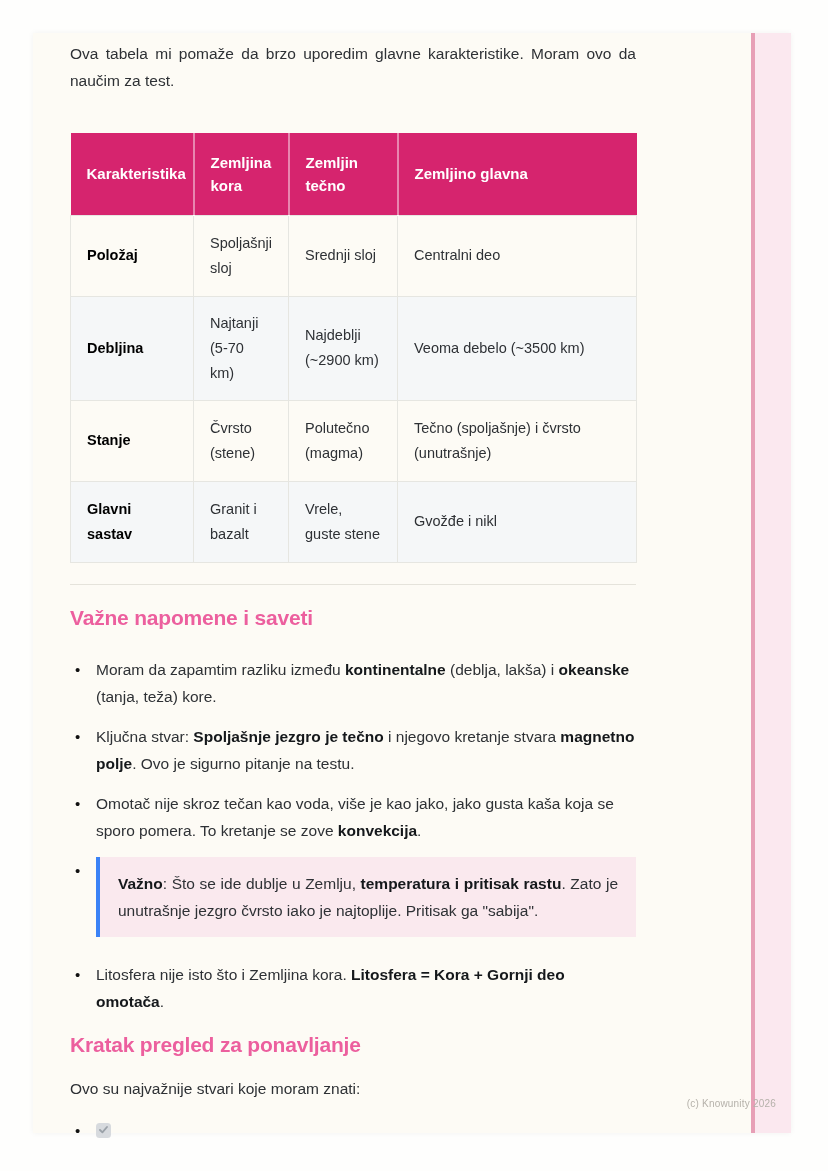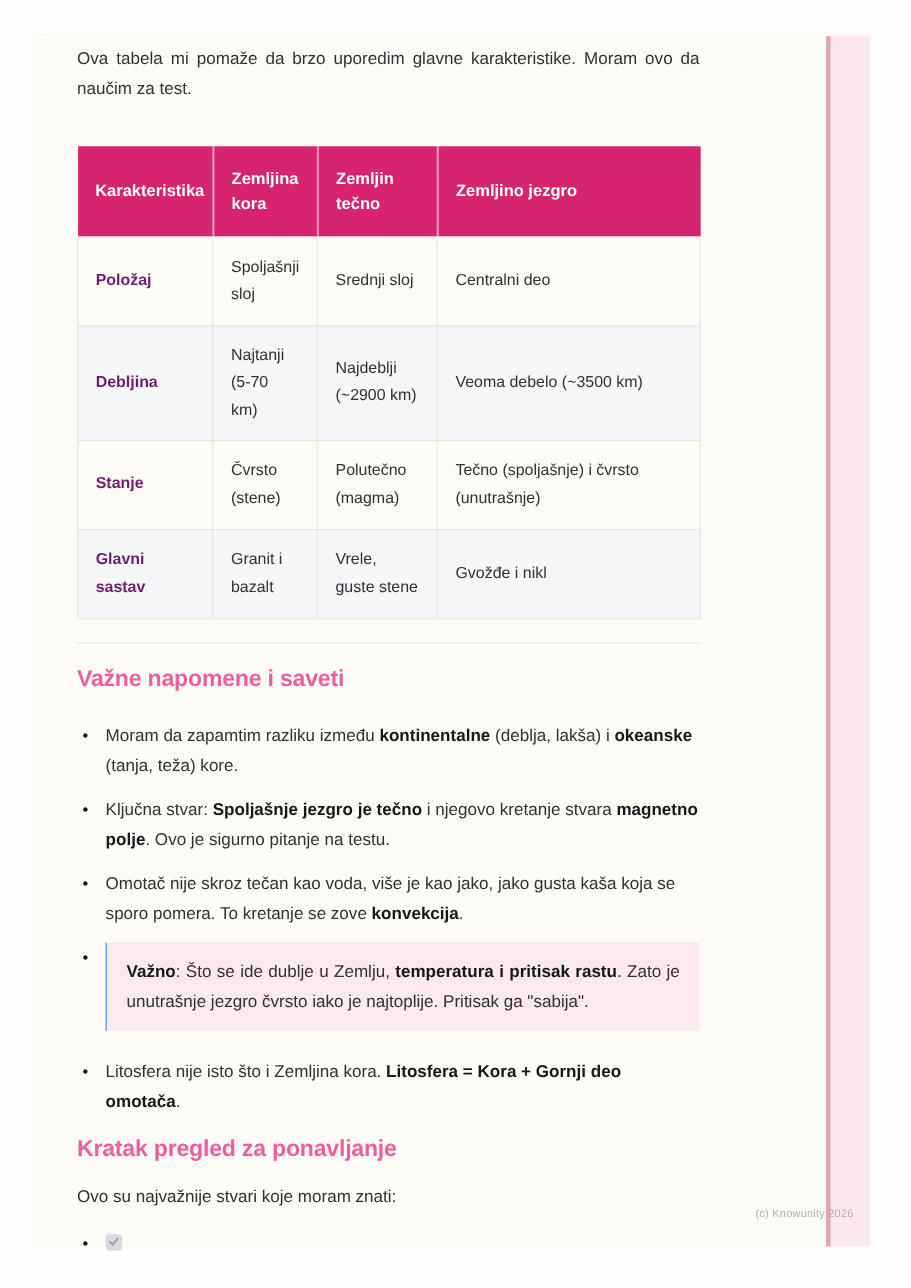--- a/index.html
+++ b/index.html
@@ -43,21 +43,21 @@
     padding:14px 16px; height:82px; line-height:23px;
     border-right:2px solid rgba(255,255,255,0.45);
     font-size:15px;
   }
   table.compare th:last-child { border-right:none; }
   table.compare td {
     padding:14px 16px; vertical-align:middle; line-height:25px;
     border:1px solid #e6e6e1; color:#2e3135; height:81px;
   }
   table.compare tr:nth-child(even) td { background:#f5f7f8; }
-  table.compare td.rowlabel { font-weight:700; color:#701a75; }
+  table.compare td.rowlabel { font-weight:700; color:#000000; }
   hr.divider {
     border:none; border-top:1px solid #e5e3db; margin:21px 0 0 0;
   }
   
   h2.pink {
     color:#ec5f9e; font-size:21px; line-height:28px; font-weight:700;
     margin:19px 0 0 0; letter-spacing:-0.2px;
   }
   h2.pink.second { margin-top:16px; }
   .bullets { margin-top:24px; }
@@ -65,21 +65,21 @@
     position:relative; padding-left:26px; margin-bottom:13px;
     font-size:15.5px; line-height:27px;
   }
   .li .marker {
     position:absolute; left:5px; top:0; font-size:15px; color:#111;
   }
   .li b, .intro b, .callout-box b, .check-text b { color:#15181b; }
   
   .li.callout-item { margin-top:12px; margin-bottom:0; }
   .callout-box {
-    background:#fae9ee; border-left:1px solid #3b82f6;
+    background:#fae9ee; border-left:4px solid #3b82f6;
     padding:13px 18px; text-align:justify; line-height:27px;
     font-size:15.5px;
   }
   .li.after-callout { margin-top:24px; }
   .review-intro { font-size:15.5px; line-height:27px; margin-top:16px; }
   
   .checklist { margin-top:15px; }
   .check-item {
     position:relative; padding-left:26px; font-size:15.5px; line-height:27px;
   }
@@ -110,21 +110,21 @@
           <col class="c1">
           <col class="c2">
           <col class="c3">
           <col class="c4">
         </colgroup>
       <thead>
         <tr>
           <th>Karakteristika</th>
           <th>Zemljina kora</th>
           <th>Zemljin tečno</th>
-          <th>Zemljino jezgro</th>
+          <th>Zemljino glavna</th>
         </tr>
       </thead>
       <tbody id="table-body">
   <tr>
     <td class="rowlabel">Položaj</td>
     <td>Spoljašnji sloj</td>
     <td>Srednji sloj</td>
     <td>Centralni deo</td>
   </tr>
 

